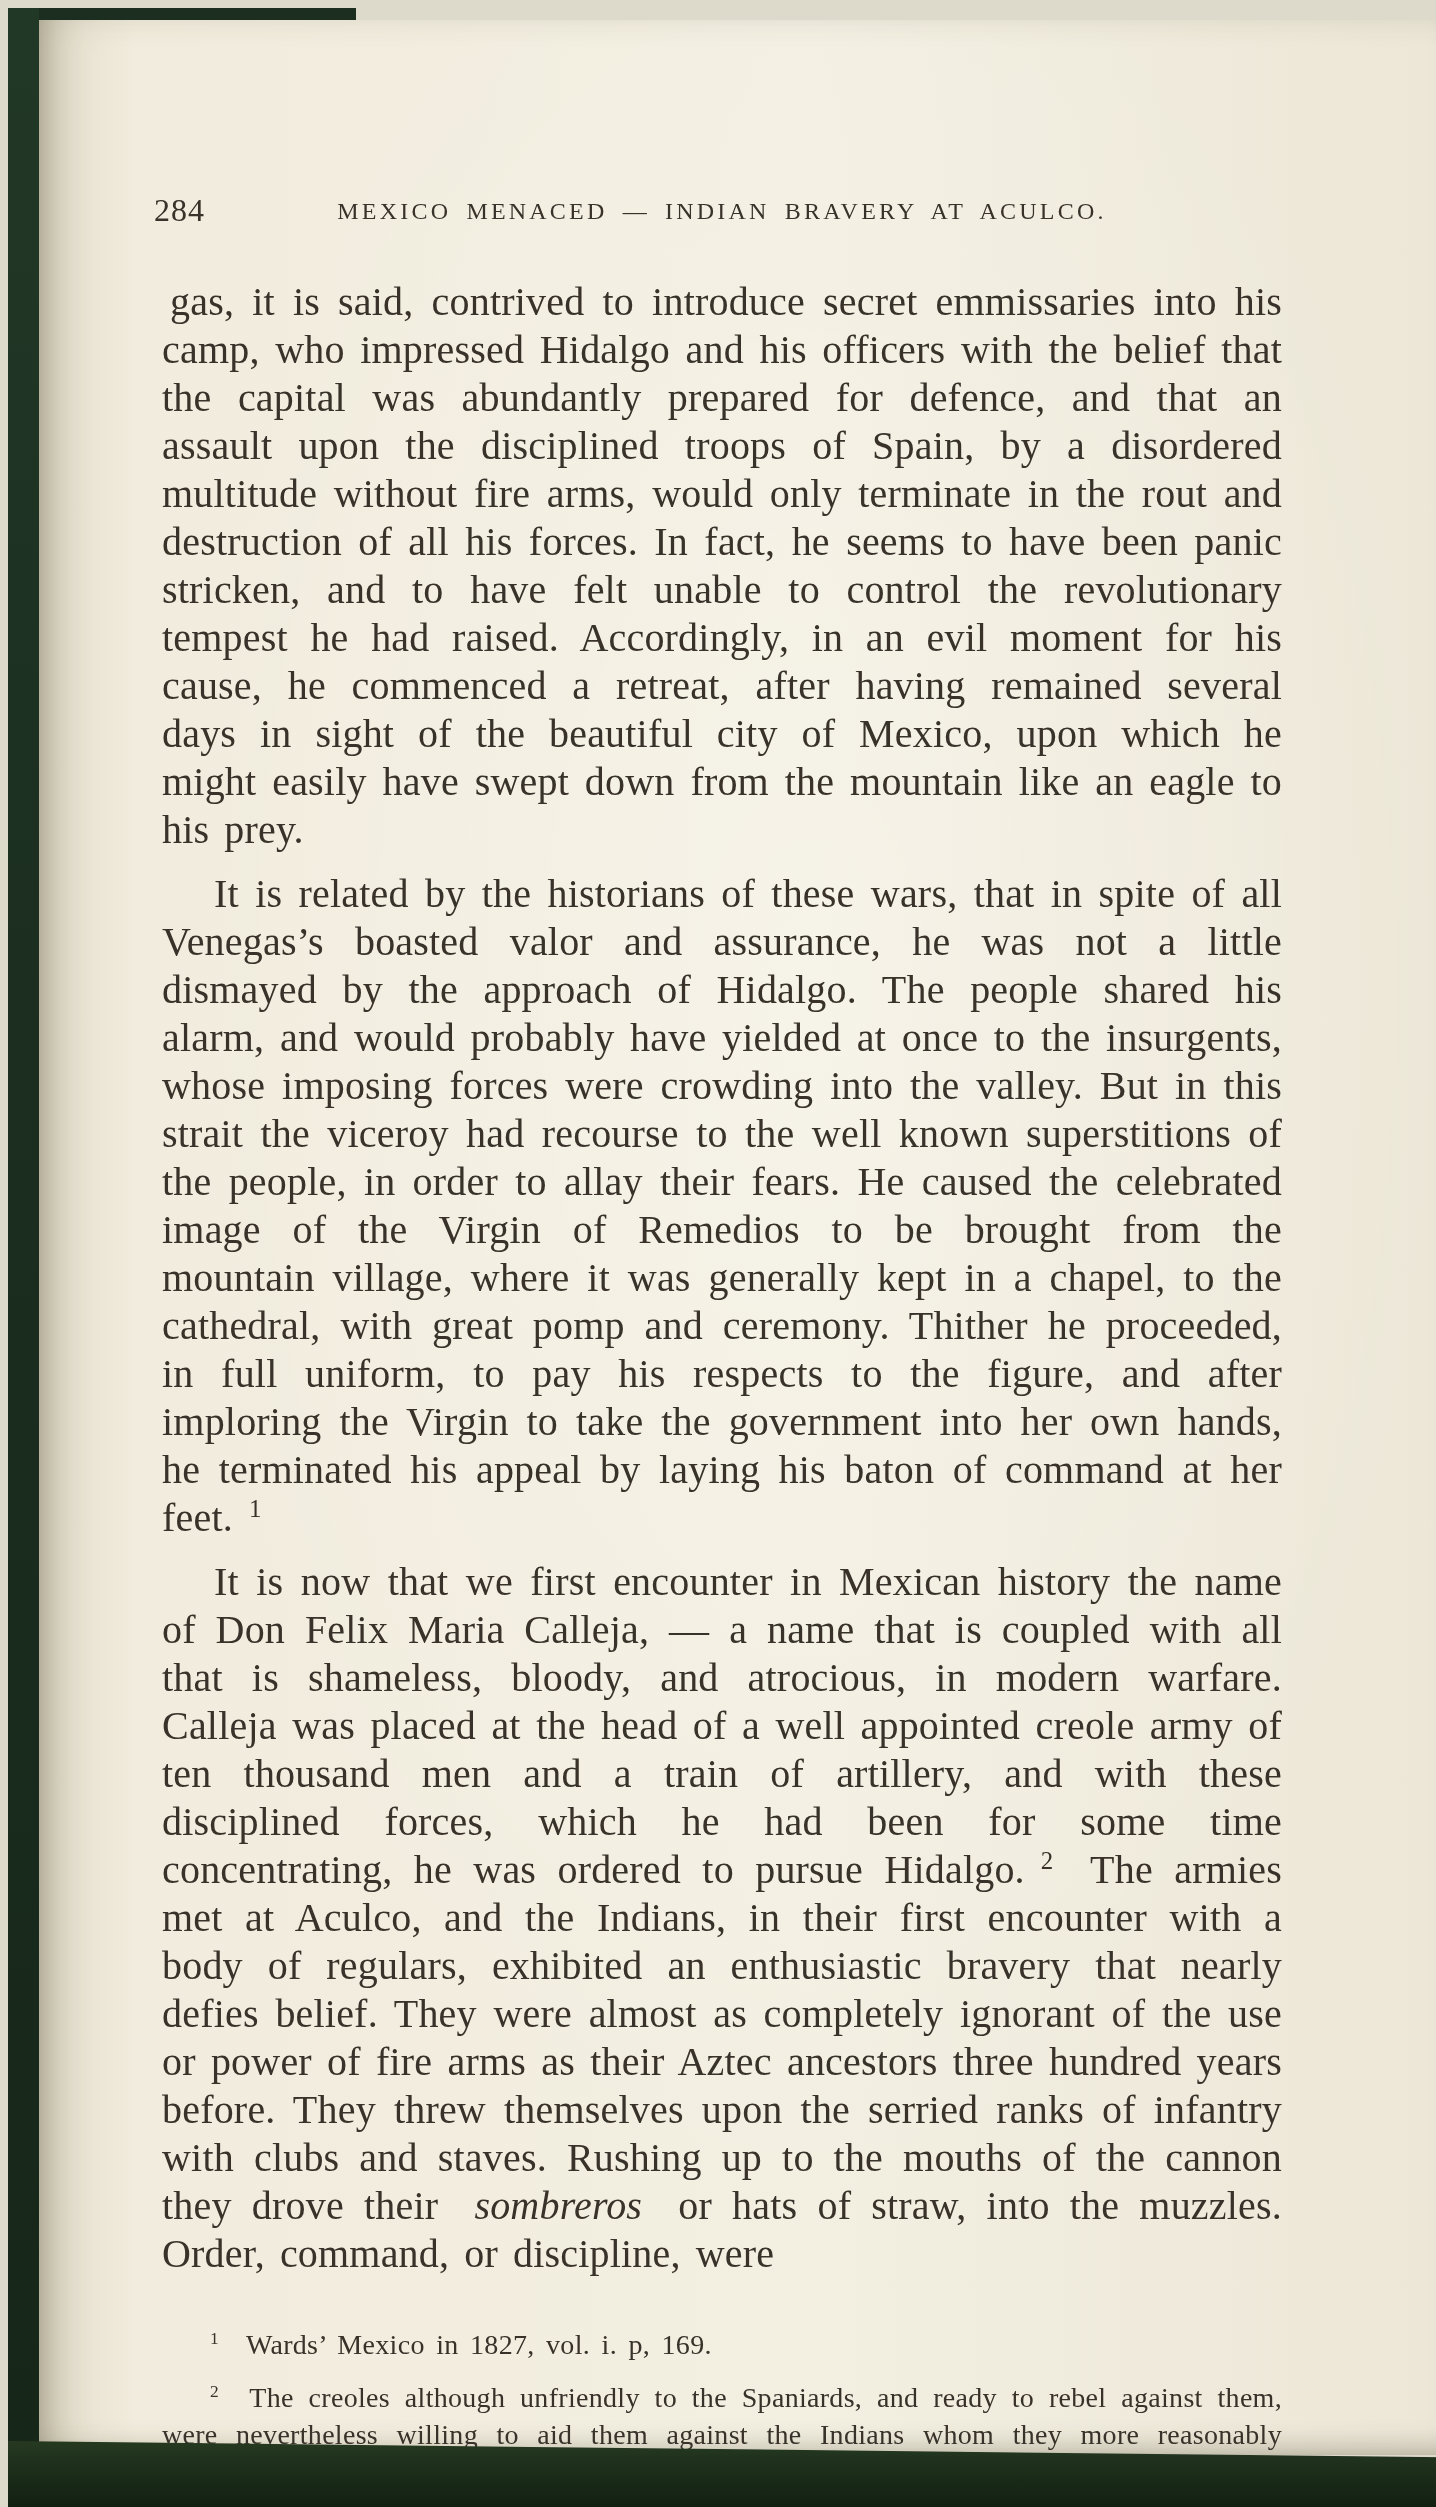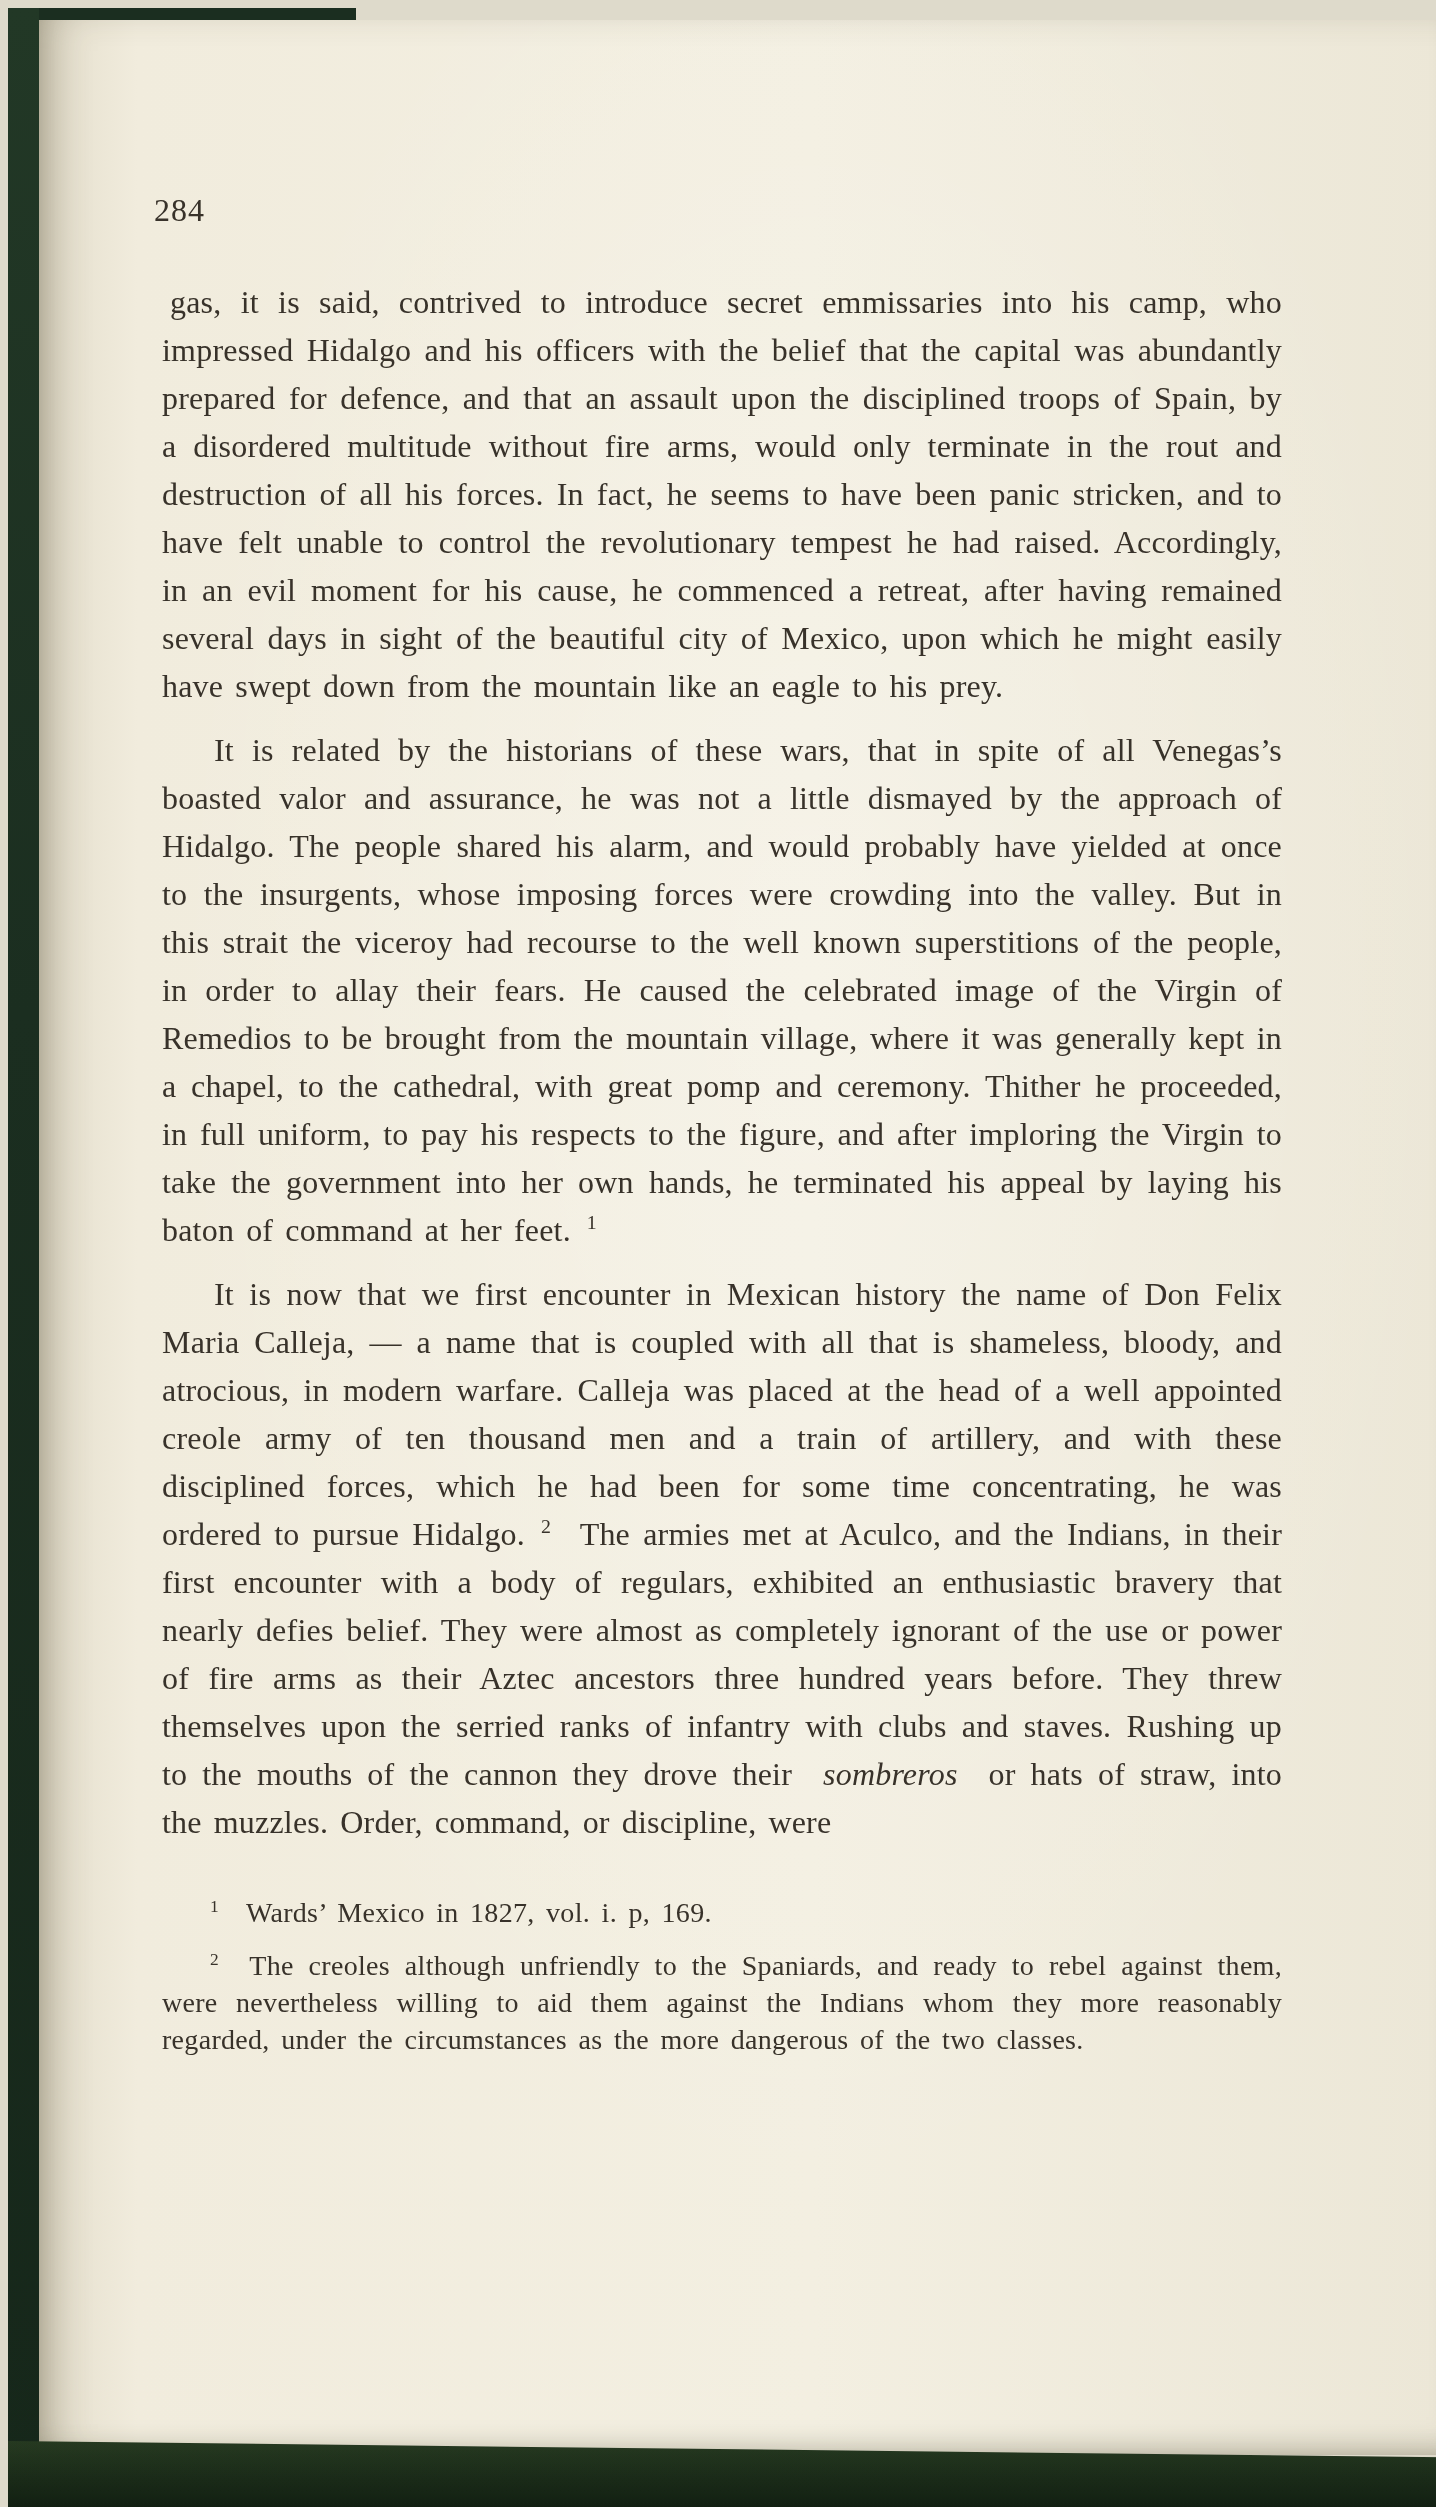--- a/index.html
+++ b/index.html
@@ -47,40 +47,41 @@
     position:absolute;left:0;top:0;
     font-size:32px;letter-spacing:1px;
   }
   .head-title{
     text-align:center;
     font-size:24px;letter-spacing:3.2px;
     padding-top:6px;
     word-spacing:6px;
     white-space:nowrap;
   }
-  .body-text{font-size:32px;line-height:48px;text-align:justify;word-spacing:0.12em;letter-spacing:0.2px;}
+  .body-text{font-size:40px;line-height:48px;text-align:justify;word-spacing:0.12em;letter-spacing:0.2px;}
   .body-text p.para{margin:0;}
   .body-text p.para.indent{text-indent:44px;}
   sup{font-size:0.62em;line-height:0;vertical-align:super;}
   .footnote-block{
     margin-top:16px;
     font-size:28px;line-height:37px;text-align:justify;
     word-spacing:0.15em;letter-spacing:0.3px;
   }
   .footnote-block p.footnote{text-indent:40px;margin:0;}
 </style>
 </head>
 <body>
 
 <div class="scan">
   <div class="edge-top"></div>
   <div class="paper">
     <div class="page-content">
       <div class="running-head">
         <span class="page-number">284</span>
+        <div class="head-title">MEXICO MENACED — INDIAN BRAVERY AT ACULCO.</div>
       </div>
       <div class="body-text">
           <p class="para"><span>gas, it is said, contrived to introduce secret emmissaries into his camp, who impressed Hidalgo and his officers with the belief that the capital was abundantly prepared for defence, and that an assault upon the disciplined troops of Spain, by a disordered multitude without fire arms, would only terminate in the rout and destruction of all his forces.  In fact, he seems to have been panic stricken, and to have felt unable to control the revolutionary tempest he had raised.  Accordingly, in an evil moment for his cause, he commenced a retreat, after having remained several days in sight of the beautiful city of Mexico, upon which he might easily have swept down from the mountain like an eagle to his prey.</span></p>
           <p class="para indent"><span>It is related by the historians of these wars, that in spite of all Venegas’s boasted valor and assurance, he was not a little dismayed by the approach of Hidalgo.  The people shared his alarm, and would probably have yielded at once to the insurgents, whose imposing forces were crowding into the valley.  But in this strait the viceroy had recourse to the well known superstitions of the people, in order to allay their fears.  He caused the celebrated image of the Virgin of Remedios to be brought from the mountain village, where it was generally kept in a chapel, to the cathedral, with great pomp and ceremony.  Thither he proceeded, in full uniform, to pay his respects to the figure, and after imploring the Virgin to take the government into her own hands, he terminated his appeal by laying his baton of command at her feet.</span><sup>1</sup></p>
           <p class="para indent"><span>It is now that we first encounter in Mexican history the name of Don Felix Maria Calleja, — a name that is coupled with all that is shameless, bloody, and atrocious, in modern warfare.   Calleja was placed at the head of a well appointed creole army of ten thousand men and a train of artillery, and with these disciplined forces, which he had been for some time concentrating, he was ordered to pursue Hidalgo.</span><sup>2</sup><span>  The armies met at Aculco, and the Indians, in their first encounter with a body of regulars, exhibited an enthusiastic bravery that nearly defies belief.  They were almost as completely ignorant of the use or power of fire arms as their Aztec ancestors three hundred years before.  They threw themselves upon the serried ranks of infantry with clubs and staves.  Rushing up to the mouths of the cannon they drove their </span><span style="font-style: italic;">sombreros</span><span> or hats of straw, into the muzzles.  Order, command, or discipline, were</span></p>
         </div>
       <div class="footnote-block">
           <p class="footnote"><sup>1</sup><span> Wards’ Mexico in 1827, vol. i. p, 169.</span></p>
           <p class="footnote"><sup>2</sup><span> The creoles although unfriendly to the Spaniards, and ready to rebel against them, were nevertheless willing to aid them against the Indians whom they more reasonably regarded, under the circumstances as the more dangerous of the two classes.</span></p>
         </div>

